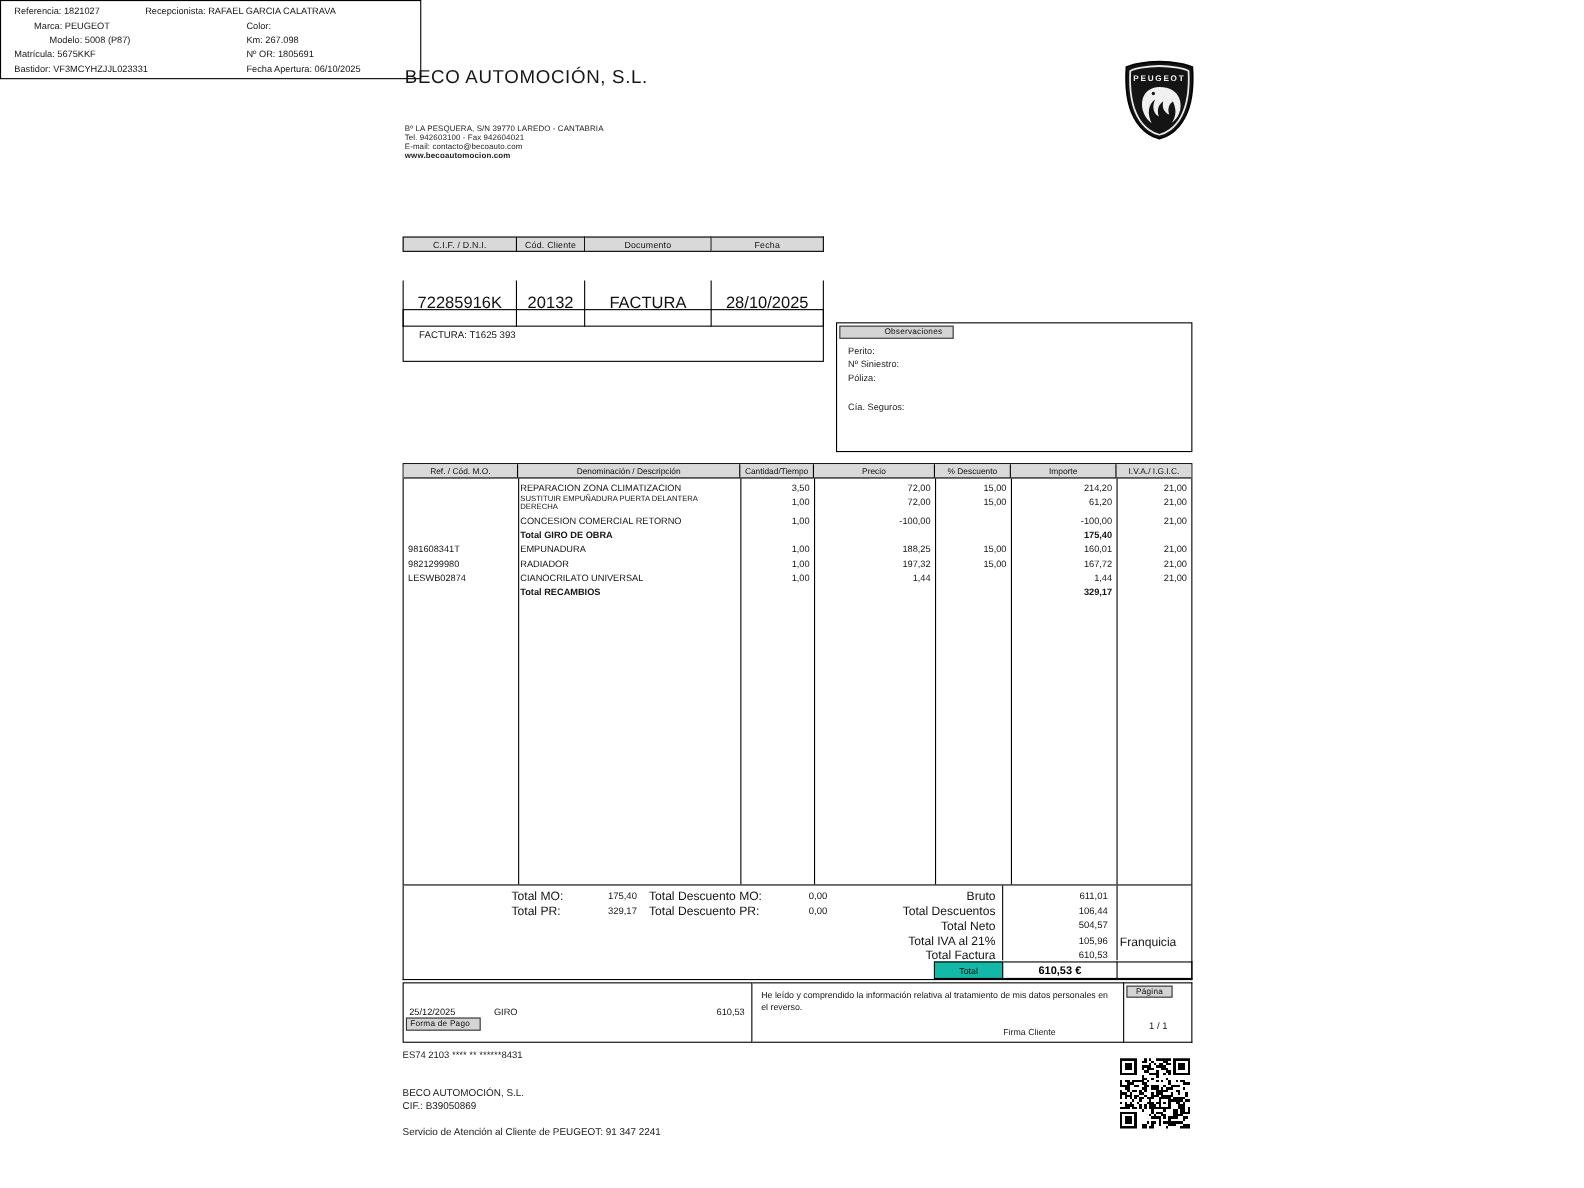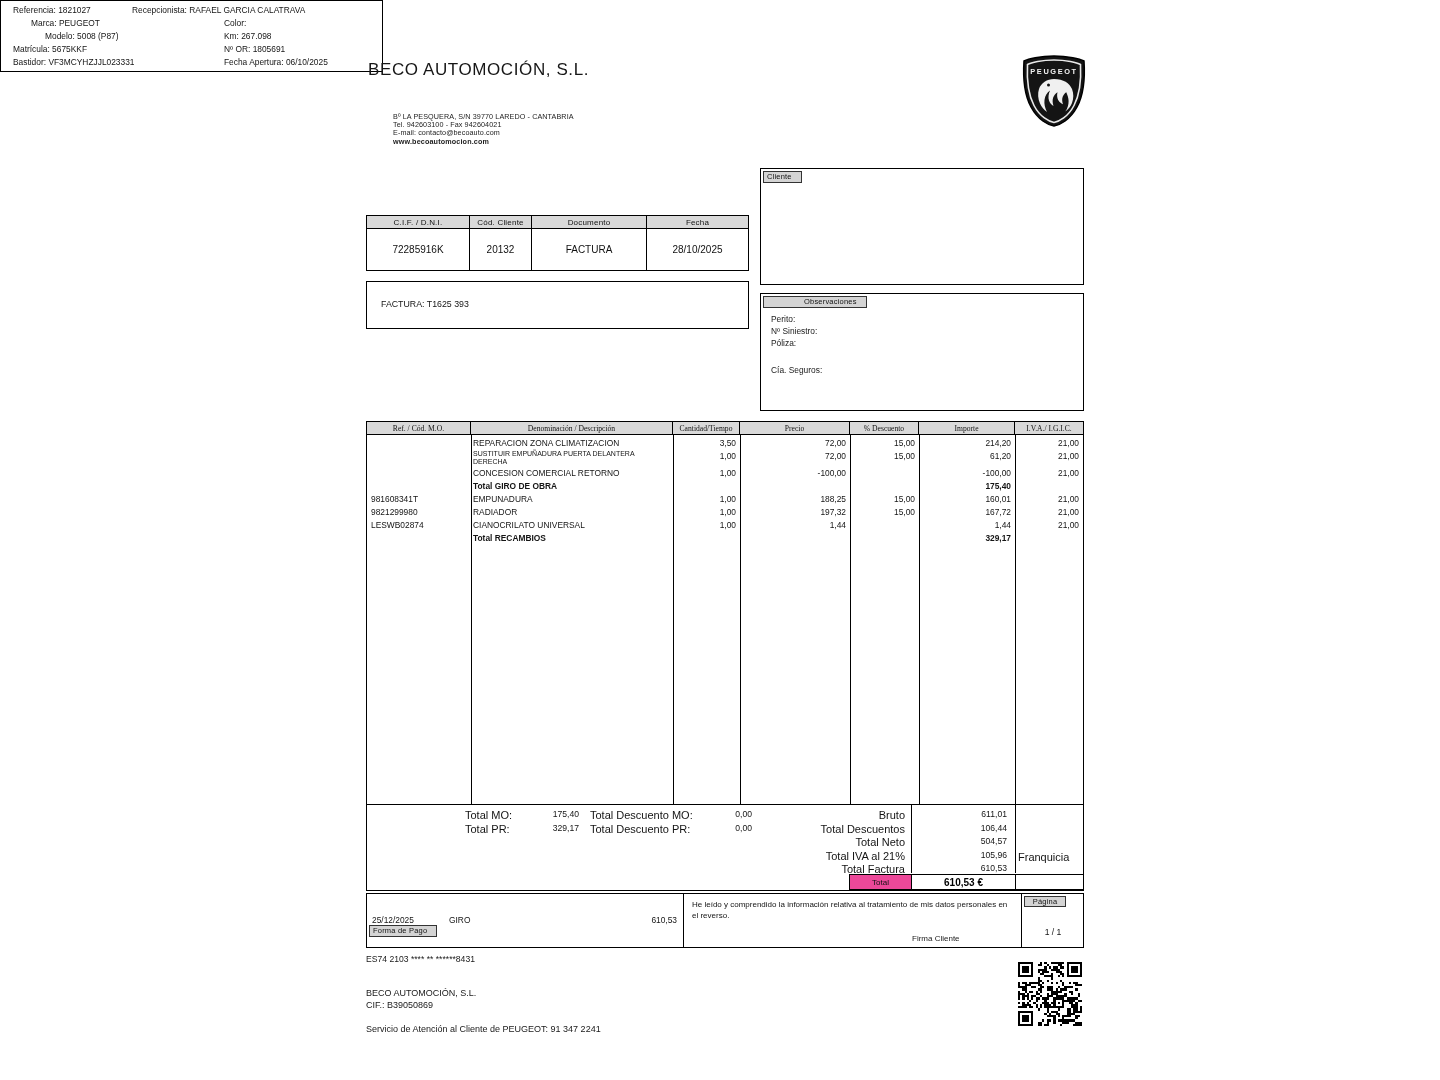--- a/index.html
+++ b/index.html
@@ -31,21 +31,20 @@
     letter-spacing: 0.6px;
     color: #161616;
     white-space: nowrap;
   }
   .company-address {
     left: 368px; top: 113px;
     font-size: 7.2px;
     line-height: 8.2px;
     color: #222;
     letter-spacing: 0.1px;
-    margin-left: 25px;
   }
   .company-address .bold { font-weight: bold; letter-spacing: 0.15px; }
 
   
   .logo-wrap { left: 1018px; top: 54px; width: 72px; height: 74px; }
 
   
   .hdr-cell {
     background: #d9d9d9;
     border: 1px solid #000;
@@ -54,26 +53,27 @@
     color: #111;
     letter-spacing: 0.2px;
     display: flex;
     align-items: center;
     justify-content: center;
     box-sizing: border-box;
   }
   .val-cell {
     border: 1px solid #000;
     border-top: none;
-    font-size: 10px;
+    font-size: 15px;
     display: flex;
     align-items: center;
     justify-content: center;
     box-sizing: border-box;
     color: #111;
+    margin-top: 26px;
   }
   .plain-box {
     border: 1px solid #000;
     box-sizing: border-box;
   }
 
   
   .info-box {
     left: 366px; top: 340px; width: 383px; height: 72px;
     border: 1px solid #000;
@@ -122,21 +122,20 @@
   }
   .th {
     font-size: 7.6px;
     text-align: center;
     line-height: 13px;
     color: #111;
     border-right: 1px solid #000;
     box-sizing: border-box;
     overflow: hidden;
     white-space: nowrap;
-    font-family: Liberation Serif, serif;
   }
   .th:last-child { border-right: none; }
 
   .row {
     position: absolute;
     left: 0; right: 0;
     height: 12px;
     font-size: 8.4px;
     color: #141414;
   }
@@ -163,21 +162,21 @@
     border: 1px solid #000;
     border-top: none;
     box-sizing: border-box;
   }
   .tot-label { position: absolute; font-size: 11px; white-space: nowrap; color: #141414; }
   .tot-val   { position: absolute; font-size: 8.6px; white-space: nowrap; color: #141414; text-align: right; }
 
   .total-tag {
     position: absolute;
     left: 849px; top: 874px; width: 63px; height: 16px;
-    background: #ec4899;
+    background: #14b8a6;
     border: 1px solid #000;
     font-size: 8px;
     text-align: center;
     line-height: 16px;
     box-sizing: border-box;
     color: #111;
   }
   .total-amount {
     position: absolute;
     left: 912px; top: 874px; width: 104px; height: 16px;
@@ -263,24 +262,20 @@
     <div class="info-line" style="left:13px;top:44px;">Matrícula: 5675KKF</div>
     <div class="info-line" style="left:13px;top:57px;">Bastidor: VF3MCYHZJJL023331</div>
 
     <div class="info-line" style="left:132px;top:5px;">Recepcionista: RAFAEL GARCIA CALATRAVA</div>
     <div class="info-line" style="left:224px;top:18px;">Color:</div>
     <div class="info-line" style="left:224px;top:31px;">Km: 267.098</div>
     <div class="info-line" style="left:224px;top:44px;">Nº OR: 1805691</div>
     <div class="info-line" style="left:224px;top:57px;">Fecha Apertura: 06/10/2025</div>
   </div>
 
-  <div class="abs plain-box" style="left:760px;top:168px;width:324px;height:117px;">
-    <div class="tag" style="left:2px;top:2px;">Cliente</div>
-    <div class="abs" style="left:10px;top:22px;font-size:8.6px;"></div>
-  </div>
 
   <div class="abs plain-box" style="left:760px;top:293px;width:324px;height:118px;">
     <div class="tag" style="left:2px;top:2px;padding-left:40px;">Observaciones</div>
     <div class="abs" style="left:10px;top:20px;font-size:8.4px;">Perito:</div>
     <div class="abs" style="left:10px;top:32px;font-size:8.4px;">Nº Siniestro:</div>
     <div class="abs" style="left:10px;top:44px;font-size:8.4px;">Póliza:</div>
     <div class="abs" style="left:10px;top:71px;font-size:8.4px;">Cía. Seguros:</div>
   </div>
 
   <div class="items-table">

